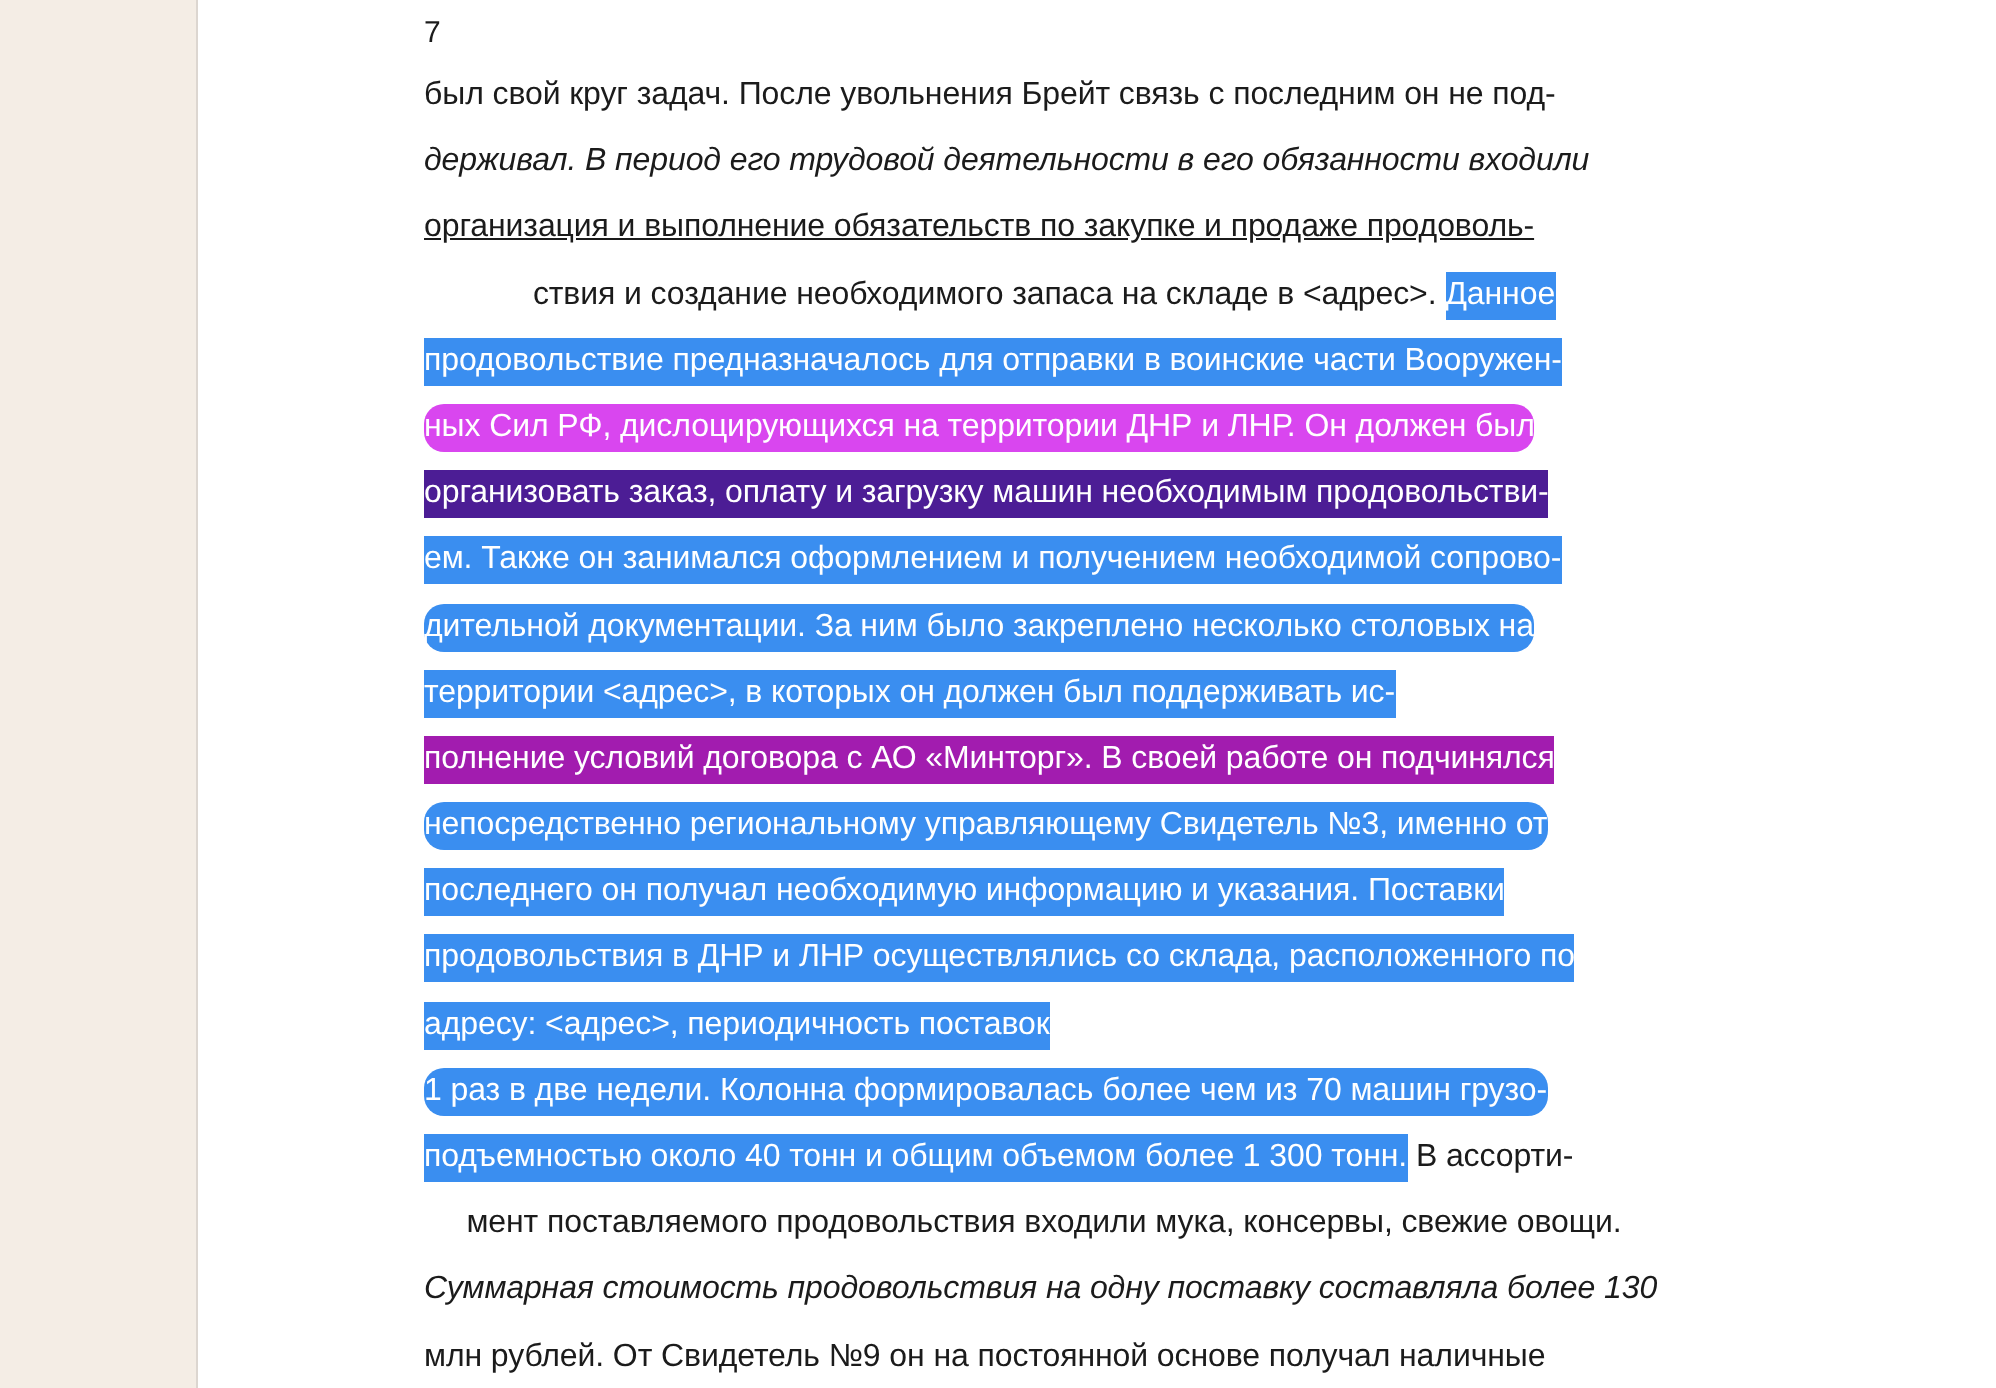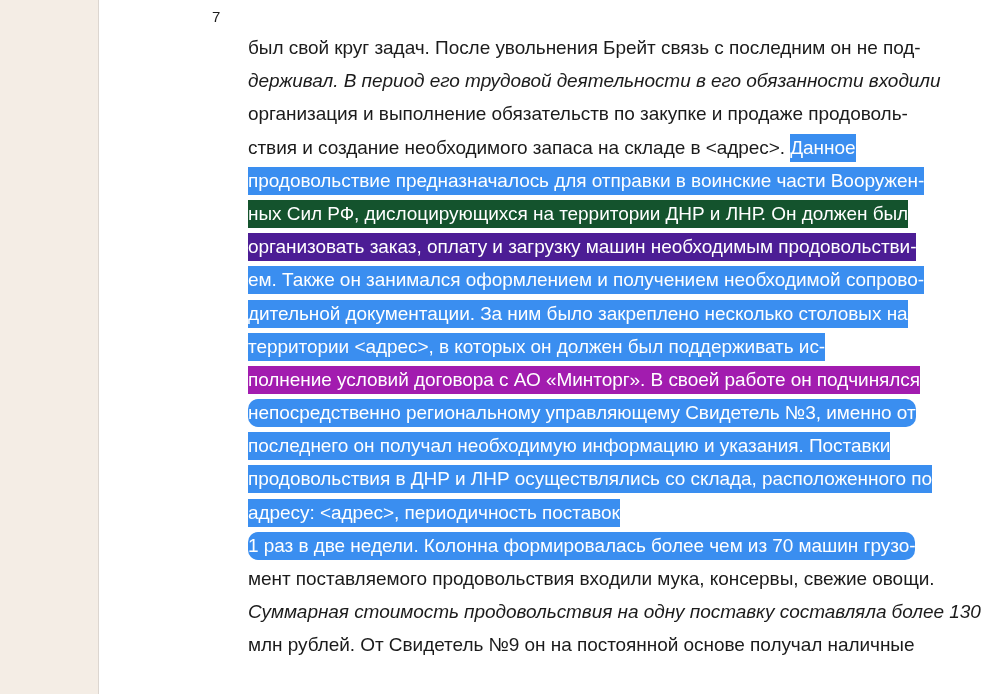--- a/index.html
+++ b/index.html
@@ -62,27 +62,26 @@
   .page-number {
     font-size: 15px;
     line-height: 29px;
     color: #1b1b1b;
     height: 29px;
     letter-spacing: 0.1px;
   }
 
   
   .tline {
-    font-size: 19px;
+    font-size: 16px;
     line-height: 33.2px;
     height: 33.2px;
     color: #1b1b1b;
     white-space: nowrap;
     letter-spacing: -0.05px;
-    margin-left: 36px;
     -webkit-font-smoothing: antialiased;
   }
 
   .tline .hl {
     background: #3a8ef0;
     color: #ffffff;
     padding: 3px 0 4px 0;
     box-decoration-break: clone;
     -webkit-box-decoration-break: clone;
   }
@@ -103,35 +102,36 @@
 
   <div class="doc-area">
 
     <div class="doc-inner">
 
       <div class="page-number">7</div>
 
       <div id="lines-host">
           <div class="tline" style="color: rgb(27, 27, 27);"><span class="plain">был свой круг задач. После увольнения Брейт связь с последним он не под-</span></div>
           <div class="tline" style="color: rgb(27, 27, 27); font-style: italic;"><span class="plain">держивал. В период его трудовой деятельности в его обязанности входили</span></div>
-          <div class="tline" style="color: rgb(27, 27, 27);"><span class="plain">организация и выполнение обязательств по закупке и продаже продоволь-</span></div>
-          <div class="tline" style="color: rgb(27, 27, 27);"><span class="plain">ствия и создание необходимого запаса на складе в &lt;адрес&gt;. </span><span class="hl" style="background: rgb(58, 142, 240); color: rgb(255, 255, 255);">Данное</span></div>
+          <div class="tline" style="color: rgb(27, 27, 27); text-decoration: underline;"><span class="plain">организация и выполнение обязательств по закупке и продаже продоволь-</span></div>
+          <div class="tline" style="color: rgb(27, 27, 27); text-align: center;"><span class="plain">ствия и создание необходимого запаса на складе в &lt;адрес&gt;. </span><span class="hl" style="background: rgb(58, 142, 240); color: rgb(255, 255, 255);">Данное</span></div>
           <div class="tline" style="color: rgb(27, 27, 27);"><span class="hl" style="background: rgb(58, 142, 240); color: rgb(255, 255, 255);">продовольствие предназначалось для отправки в воинские части Вооружен-</span></div>
-          <div class="tline" style="color: rgb(27, 27, 27);"><span class="hl" style="background: #14532d; color: rgb(255, 255, 255);">ных Сил РФ, дислоцирующихся на территории ДНР и ЛНР. Он должен был</span></div>
+          <div class="tline" style="color: rgb(27, 27, 27);"><span class="hl" style="background: #d946ef; color: rgb(255, 255, 255); border-radius: 10px;">ных Сил РФ, дислоцирующихся на территории ДНР и ЛНР. Он должен был</span></div>
           <div class="tline" style="color: rgb(27, 27, 27);"><span class="hl" style="background: #4c1d95; color: rgb(255, 255, 255);">организовать заказ, оплату и загрузку машин необходимым продовольстви-</span></div>
           <div class="tline" style="color: rgb(27, 27, 27);"><span class="hl" style="background: rgb(58, 142, 240); color: rgb(255, 255, 255);">ем. Также он занимался оформлением и получением необходимой сопрово-</span></div>
-          <div class="tline" style="color: rgb(27, 27, 27);"><span class="hl" style="background: rgb(58, 142, 240); color: rgb(255, 255, 255);">дительной документации. За ним было закреплено несколько столовых на</span></div>
+          <div class="tline" style="color: rgb(27, 27, 27);"><span class="hl" style="background: rgb(58, 142, 240); color: rgb(255, 255, 255); border-radius: 10px;">дительной документации. За ним было закреплено несколько столовых на</span></div>
           <div class="tline" style="color: rgb(27, 27, 27);"><span class="hl" style="background: rgb(58, 142, 240); color: rgb(255, 255, 255);">территории &lt;адрес&gt;, в которых он должен был поддерживать ис-</span></div>
           <div class="tline" style="color: rgb(27, 27, 27);"><span class="hl" style="background: #a21caf; color: rgb(255, 255, 255);">полнение условий договора с АО «Минторг». В своей работе он подчинялся</span></div>
           <div class="tline" style="color: rgb(27, 27, 27);"><span class="hl" style="background: rgb(58, 142, 240); color: rgb(255, 255, 255); border-radius: 10px;">непосредственно региональному управляющему Свидетель №3, именно от</span></div>
           <div class="tline" style="color: rgb(27, 27, 27);"><span class="hl" style="background: rgb(58, 142, 240); color: rgb(255, 255, 255);">последнего он получал необходимую информацию и указания. Поставки</span></div>
           <div class="tline" style="color: rgb(27, 27, 27);"><span class="hl" style="background: rgb(58, 142, 240); color: rgb(255, 255, 255);">продовольствия в ДНР и ЛНР осуществлялись со склада, расположенного по</span></div>
           <div class="tline" style="color: rgb(27, 27, 27);"><span class="hl" style="background: rgb(58, 142, 240); color: rgb(255, 255, 255);">адресу: &lt;адрес&gt;, периодичность поставок</span></div>
           <div class="tline" style="color: rgb(27, 27, 27);"><span class="hl" style="background: rgb(58, 142, 240); color: rgb(255, 255, 255); border-radius: 10px;">1 раз в две недели. Колонна формировалась более чем из 70 машин грузо-</span></div>
-          <div class="tline" style="color: rgb(27, 27, 27);"><span class="plain">мент поставляемого продовольствия входили мука, консервы, свежие овощи.</span></div>
+          <div class="tline" style="color: rgb(27, 27, 27);"><span class="hl" style="background: rgb(58, 142, 240); color: rgb(255, 255, 255);">подъемностью около 40 тонн и общим объемом более 1 300 тонн.</span><span class="plain"> В ассорти-</span></div>
+          <div class="tline" style="color: rgb(27, 27, 27); text-align: center;"><span class="plain">мент поставляемого продовольствия входили мука, консервы, свежие овощи.</span></div>
           <div class="tline" style="color: rgb(27, 27, 27); font-style: italic;"><span class="plain">Суммарная стоимость продовольствия на одну поставку составляла более 130</span></div>
           <div class="tline" style="color: rgb(27, 27, 27);"><span class="plain">млн рублей. От Свидетель №9 он на постоянной основе получал наличные</span></div>
         </div>
 
     </div>
 
   </div>
 
 </div>
 

